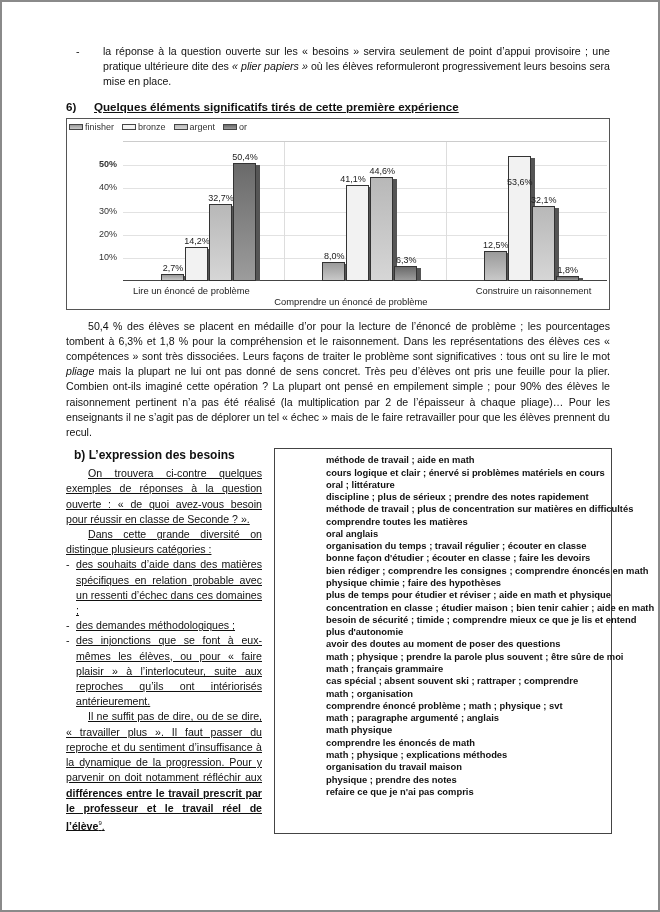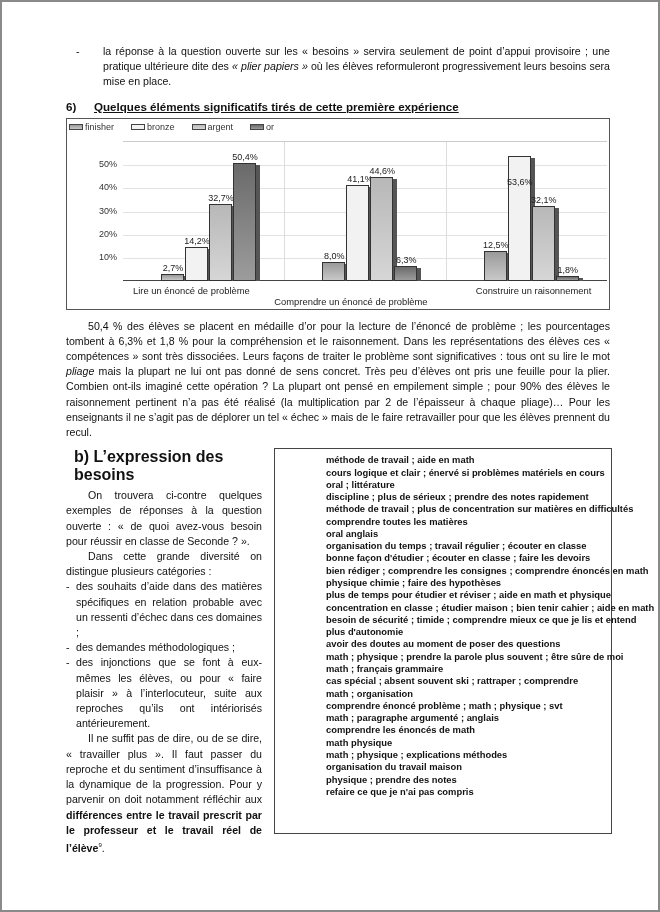--- a/index.html
+++ b/index.html
@@ -16,21 +16,21 @@
   .h6 { margin-top: 10px; font-weight: bold; font-size: 11.6px; display: flex; }
   .h6 .num { width: 28px; }
   .h6 .ttl { text-decoration: underline; }
   .ha { margin-top: 4px; margin-left: 8px; font-weight: bold; font-size: 10.8px; }
 
   
   .chart {
     position: relative; margin-top: 5px; width: 544px; height: 192px;
     border: 1px solid #555; background: #fff; font-size: 9px; color: #333;
   }
-  .legend { position: absolute; left: 2px; top: 3px; display: flex; gap: 17px; }
+  .legend { position: absolute; left: 2px; top: 3px; display: flex; gap: 8px; }
   .lg { display: flex; align-items: center; gap: 2px; }
   .lg .sw { width: 14px; height: 6px; border: 1px solid #444; }
   .plot { position: absolute; left: 56px; top: 22px; width: 484px; height: 140px;
           border-top: 1px solid #ccc; }
   .grid { position: absolute; left: 0; right: 0; border-top: 1px solid #e2e2e2; }
   .ytick { position: absolute; left: -36px; width: 30px; text-align: right; font-size: 9px; }
   .gsep { position: absolute; top: 0; bottom: 0; border-left: 1px solid #ddd; }
   .baseline { position: absolute; left: 0; right: 0; bottom: 0; border-top: 1px solid #444; }
   .bar { position: absolute; bottom: 0; width: 23px; border: 1px solid #333; }
   .bar::after { content: ""; position: absolute; right: -5px; top: 1px; width: 4px; height: 100%; background: #555; }
@@ -38,22 +38,22 @@
   .c-finisher { background: linear-gradient(#9a9a9a, #c8c8c8); }
   .c-bronze { background: #f2f2f2; }
   .c-argent { background: linear-gradient(#b8b8b8, #d6d6d6); }
   .c-or { background: linear-gradient(#6a6a6a, #9c9c9c); }
   .xlab { position: absolute; font-size: 9.4px; color: #222; white-space: nowrap; }
 
   .para { margin-top: 9px; text-align: justify; text-indent: 22px; }
 
   .cols { position: relative; margin-top: 8px; }
   .left { position: absolute; left: 0; top: 0; width: 196px; }
-  .left p { text-align: justify; }
-  .hb { font-weight: bold; font-size: 16px; margin-left: 8px; margin-bottom: 4px; }
+  .left p { text-align: justify; text-decoration: underline; }
+  .hb { font-weight: bold; font-size: 12px; margin-left: 8px; margin-bottom: 4px; }
   .ind { text-indent: 22px; }
   .dl { position: relative; padding-left: 10px; text-align: justify; }
   .dl .d { position: absolute; left: 0; }
   .box {
     position: absolute; left: 208px; top: 0; width: 338px; height: 386px;
     border: 1px solid #444; padding: 5px 8px; font-weight: bold; font-size: 9.4px;
   }
   .box .ln { line-height: 12.28px; white-space: nowrap; margin-left: 43px; }
   sup { font-size: 6px; }
 </style>
@@ -96,37 +96,37 @@
       <div class="plot" id="plot">
           <div class="grid" style="top: 116.667px;"></div>
           <div class="ytick" style="top: 110.667px;">10%</div>
           <div class="grid" style="top: 93.3333px;"></div>
           <div class="ytick" style="top: 87.3333px;">20%</div>
           <div class="grid" style="top: 70px;"></div>
           <div class="ytick" style="top: 64px;">30%</div>
           <div class="grid" style="top: 46.6667px;"></div>
           <div class="ytick" style="top: 40.6667px;">40%</div>
           <div class="grid" style="top: 23.3333px;"></div>
-          <div class="ytick" style="top: 17.3333px;">50%</div>
+          <div class="ytick" style="top: 17.3333px; font-weight: bold;">50%</div>
           <div class="gsep" style="left: 161.333px;"></div>
           <div class="gsep" style="left: 322.667px;"></div>
           <div class="baseline"></div>
           <div class="bar c-finisher" style="left: 38px; height: 6.3px;"></div>
           <div class="blabel" style="left: 30px; top: 121.7px;">2,7%</div>
           <div class="bar c-bronze" style="left: 62px; height: 33.1333px;"></div>
           <div class="blabel" style="left: 54px; top: 94.8667px;">14,2%</div>
           <div class="bar c-argent" style="left: 86px; height: 76.3px;"></div>
           <div class="blabel" style="left: 78px; top: 51.7px;">32,7%</div>
           <div class="bar c-or" style="left: 110px; height: 117.6px;"></div>
           <div class="blabel" style="left: 102px; top: 10.4px;">50,4%</div>
           <div class="xlab" style="left: 10px; top: 143px;">Lire un énoncé de problème</div>
           <div class="bar c-finisher" style="left: 199.333px; height: 18.6667px;"></div>
           <div class="blabel" style="left: 191.333px; top: 109.333px;">8,0%</div>
           <div class="bar c-bronze" style="left: 223.333px; height: 95.9px;"></div>
-          <div class="blabel" style="left: 217px; top: 32.1px;">41,1%</div>
+          <div class="blabel" style="left: 210px; top: 32.1px;">41,1%</div>
           <div class="bar c-argent" style="left: 247.333px; height: 104.067px;"></div>
           <div class="blabel" style="left: 239.333px; top: 23.9333px;">44,6%</div>
           <div class="bar c-or" style="left: 271.333px; height: 14.7px;"></div>
           <div class="blabel" style="left: 263.333px; top: 113.3px;">6,3%</div>
           <div class="xlab" style="left: 151.333px; top: 154px;">Comprendre un énoncé de problème</div>
           <div class="bar c-finisher" style="left: 360.667px; height: 29.1667px;"></div>
           <div class="blabel" style="left: 352.667px; top: 98.8333px;">12,5%</div>
           <div class="bar c-bronze" style="left: 384.667px; height: 125.067px;"></div>
           <div class="blabel" style="left: 376.667px; top: 2.93333px; margin-top: 32px;">53,6%</div>
           <div class="bar c-argent" style="left: 408.667px; height: 74.9px;"></div>
@@ -170,22 +170,22 @@
           <div class="ln">concentration en classe ; étudier maison ; bien tenir cahier ; aide en math</div>
           <div class="ln">besoin de sécurité ; timide ; comprendre mieux ce que je lis et entend</div>
           <div class="ln">plus d'autonomie</div>
           <div class="ln">avoir des doutes au moment de poser des questions</div>
           <div class="ln">math ; physique ; prendre la parole plus souvent ; être sûre de moi</div>
           <div class="ln">math ; français grammaire</div>
           <div class="ln">cas spécial ; absent souvent ski ; rattraper ; comprendre</div>
           <div class="ln">math ; organisation</div>
           <div class="ln">comprendre énoncé problème ; math ; physique ; svt</div>
           <div class="ln">math ; paragraphe argumenté ; anglais</div>
+          <div class="ln">math   physique</div>
           <div class="ln">comprendre les énoncés de math</div>
-          <div class="ln">math   physique</div>
           <div class="ln">math ; physique ; explications méthodes</div>
           <div class="ln">organisation du travail maison</div>
           <div class="ln">physique ; prendre des notes</div>
           <div class="ln">refaire ce que je n'ai pas compris</div>
         </div>
     </div>
   </div>
 </div>
 
 </body></html>

